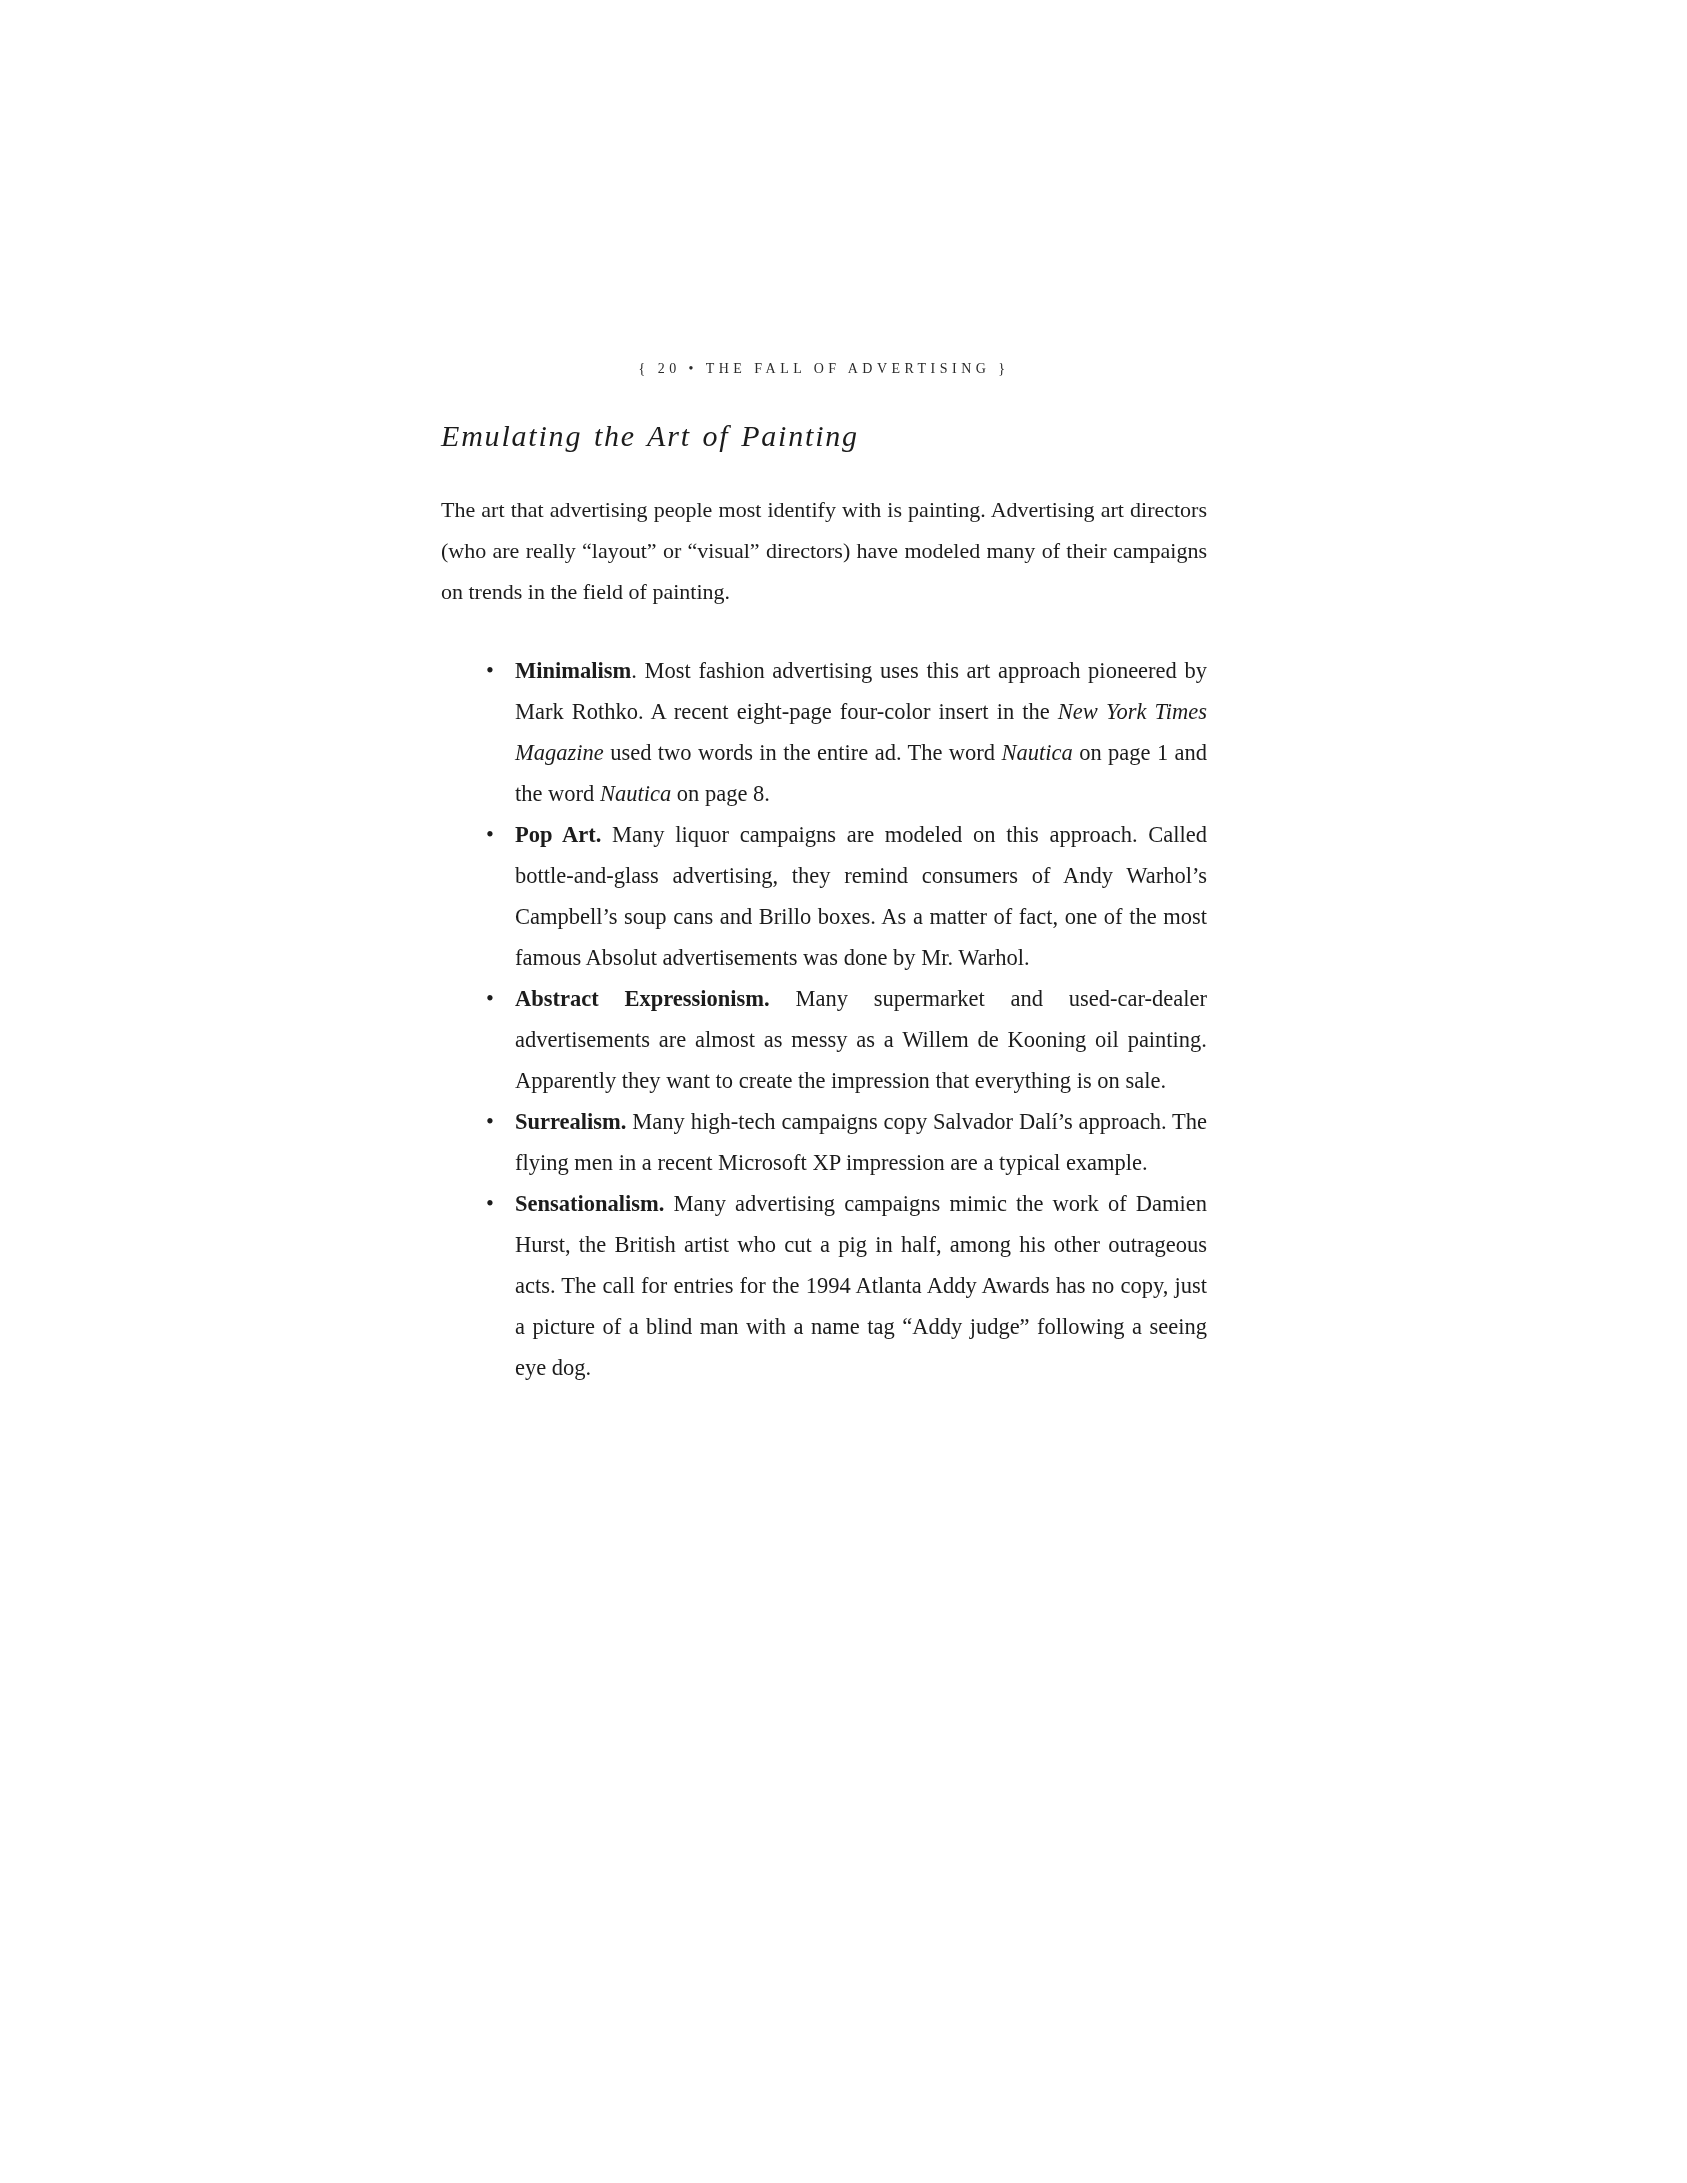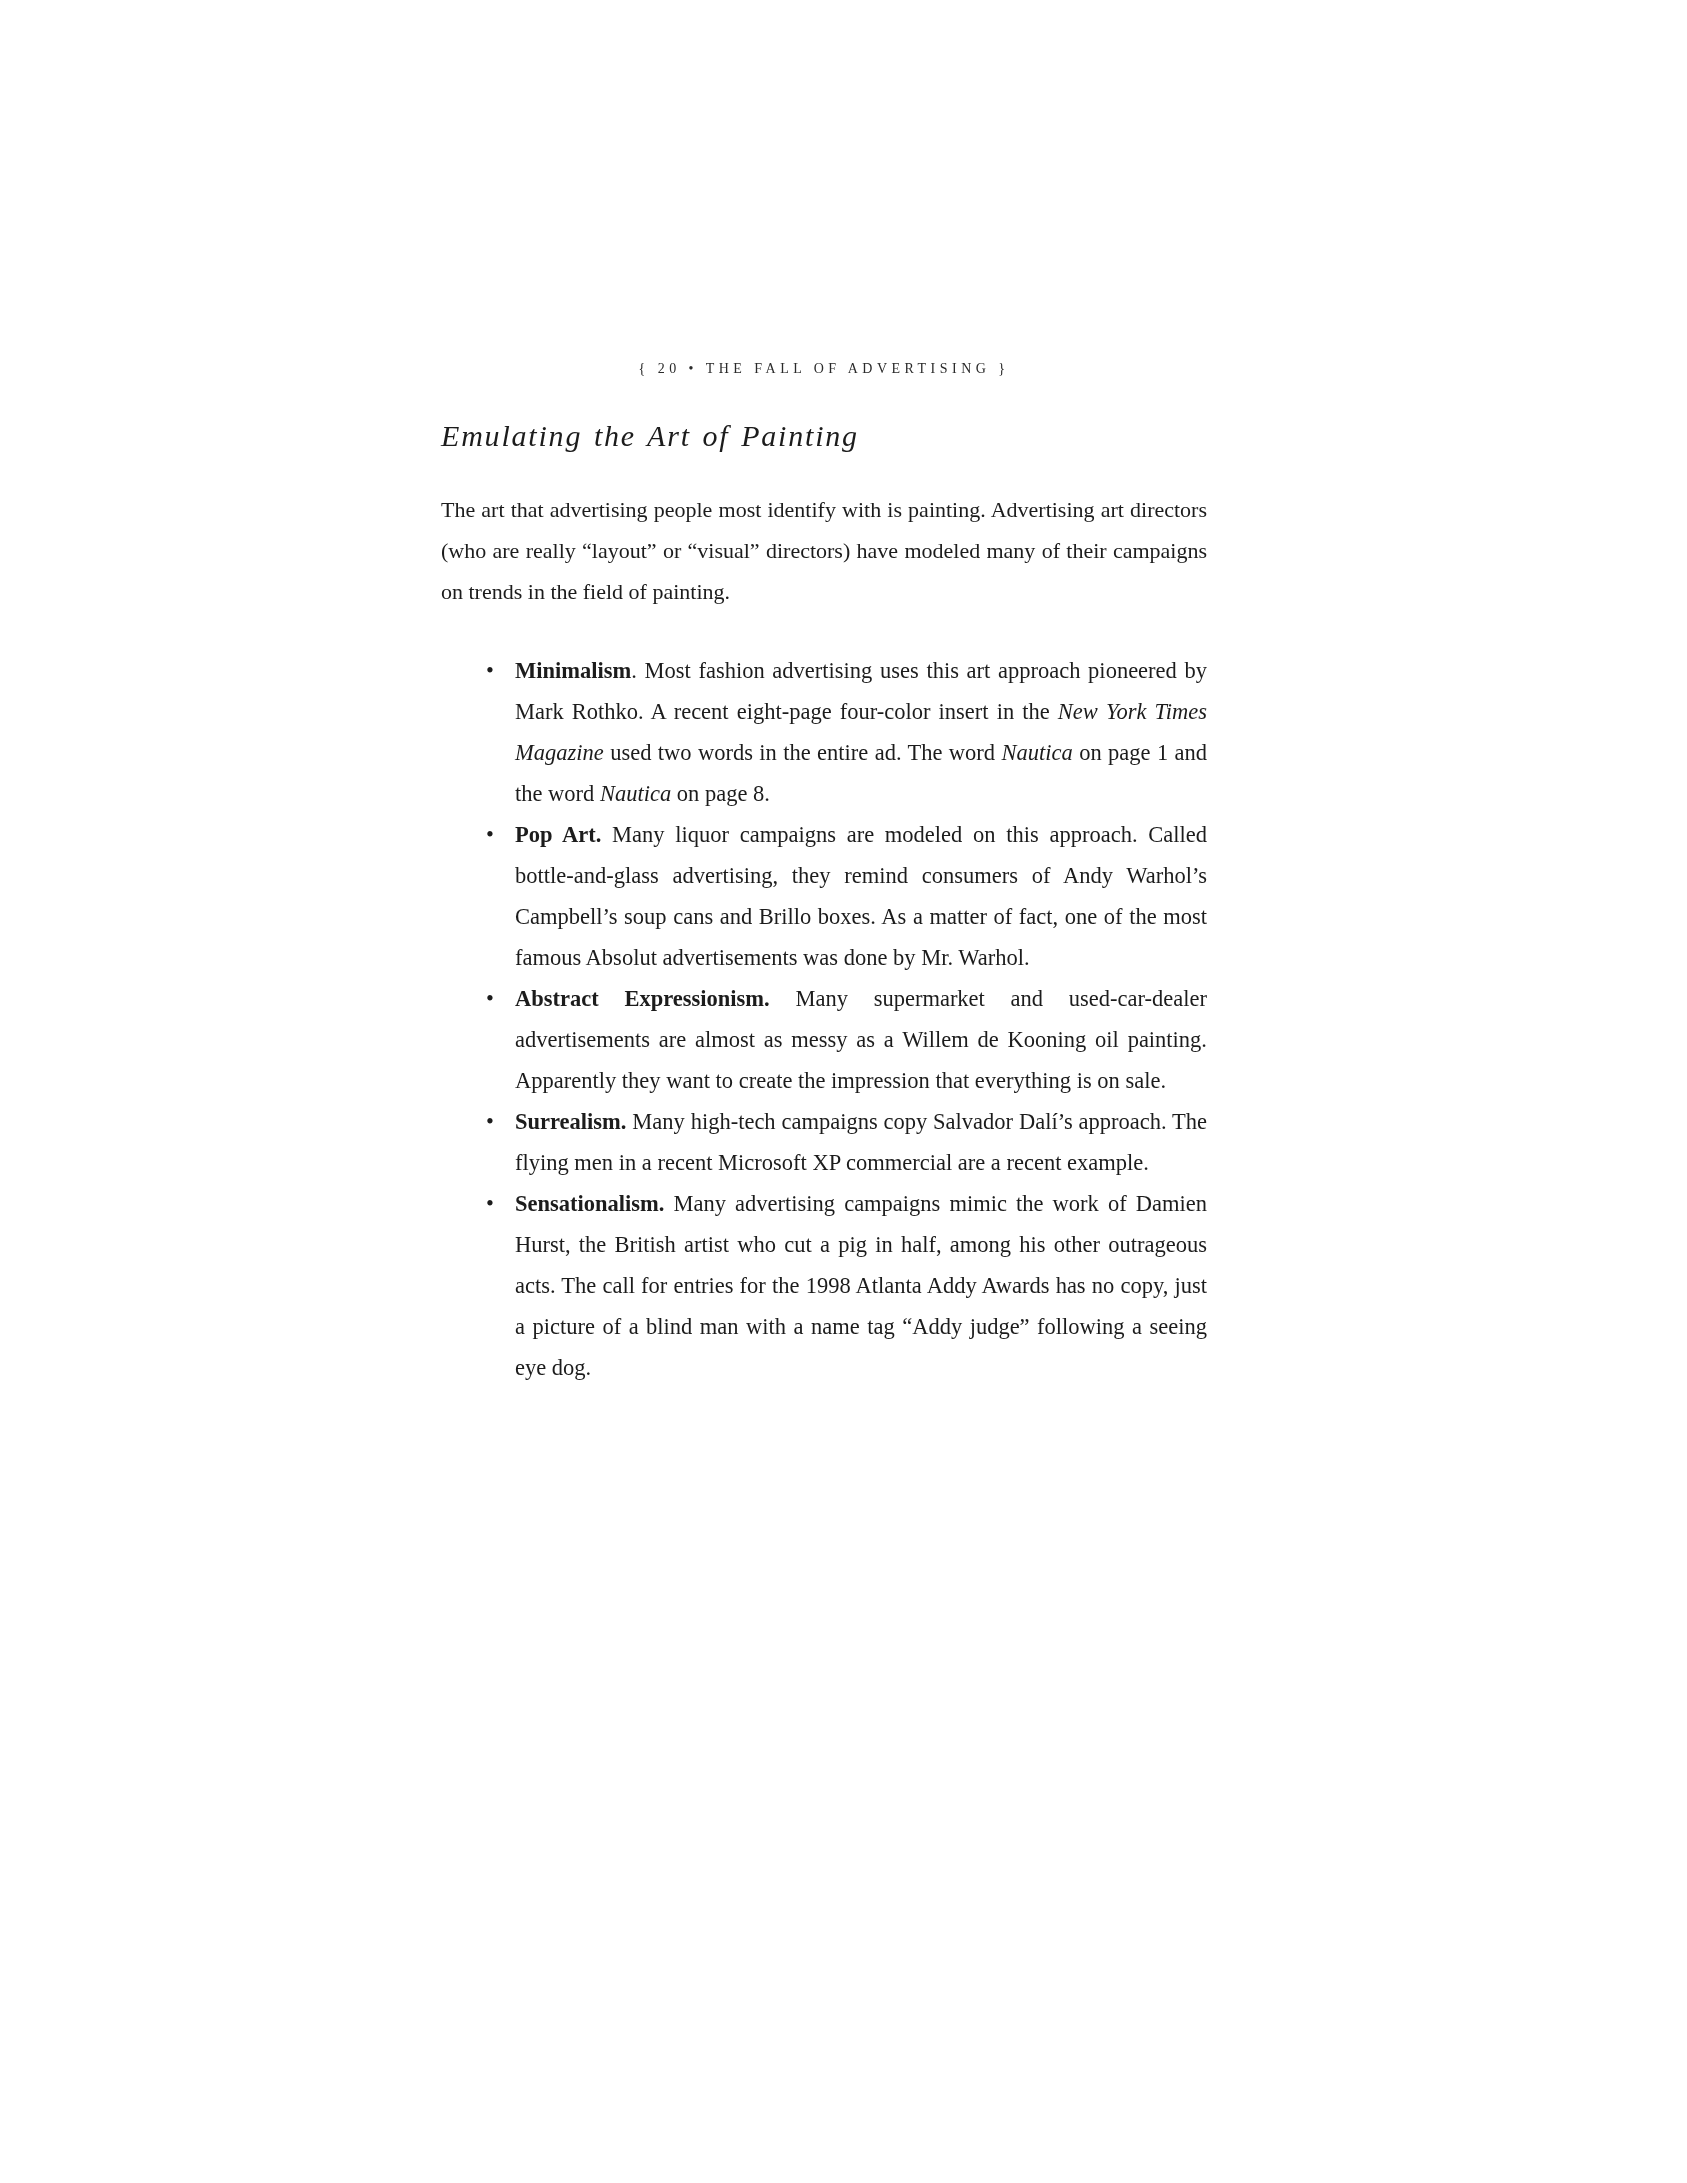--- a/index.html
+++ b/index.html
@@ -76,20 +76,20 @@
 
     <p class="intro">The art that advertising people most identify with is painting. Advertising art directors (who are really “layout” or “visual” directors) have modeled many of their campaigns on trends in the field of painting.</p>
 
     <ul class="bullets">
       <li><span class="marker">•</span><span class="lead">Minimalism</span><span>. Most fashion advertising uses this art approach pioneered by Mark Rothko. A recent eight-page four-color insert in the </span><span class="ital">New York Times Magazine</span><span> used two words in the entire ad. The word </span><span class="ital">Nautica</span><span> on page 1 and the word </span><span class="ital">Nautica</span><span> on page 8.</span></li>
 
       <li><span class="marker">•</span><span class="lead">Pop Art.</span><span> Many liquor campaigns are modeled on this approach. Called bottle-and-glass advertising, they remind consumers of Andy Warhol’s Campbell’s soup cans and Brillo boxes. As a matter of fact, one of the most famous Absolut advertisements was done by Mr. Warhol.</span></li>
 
       <li><span class="marker">•</span><span class="lead">Abstract Expressionism.</span><span> Many supermarket and used-car-dealer advertisements are almost as messy as a Willem de Kooning oil painting. Apparently they want to create the impression that everything is on sale.</span></li>
 
-      <li><span class="marker">•</span><span class="lead">Surrealism.</span><span> Many high-tech campaigns copy Salvador Dalí’s approach. The flying men in a recent Microsoft XP commercial are a recent example.</span></li>
+      <li><span class="marker">•</span><span class="lead">Surrealism.</span><span> Many high-tech campaigns copy Salvador Dalí’s approach. The flying men in a recent Microsoft XP impression are a typical example.</span></li>
 
-      <li><span class="marker">•</span><span class="lead">Sensationalism.</span><span> Many advertising campaigns mimic the work of Damien Hurst, the British artist who cut a pig in half, among his other outrageous acts. The call for entries for the 1998 Atlanta Addy Awards has no copy, just a picture of a blind man with a name tag “Addy judge” following a seeing eye dog.</span></li>
+      <li><span class="marker">•</span><span class="lead">Sensationalism.</span><span> Many advertising campaigns mimic the work of Damien Hurst, the British artist who cut a pig in half, among his other outrageous acts. The call for entries for the 1994 Atlanta Addy Awards has no copy, just a picture of a blind man with a name tag “Addy judge” following a seeing eye dog.</span></li>
     </ul>
 
   </div>
 </div>
 
 
 </body></html>

